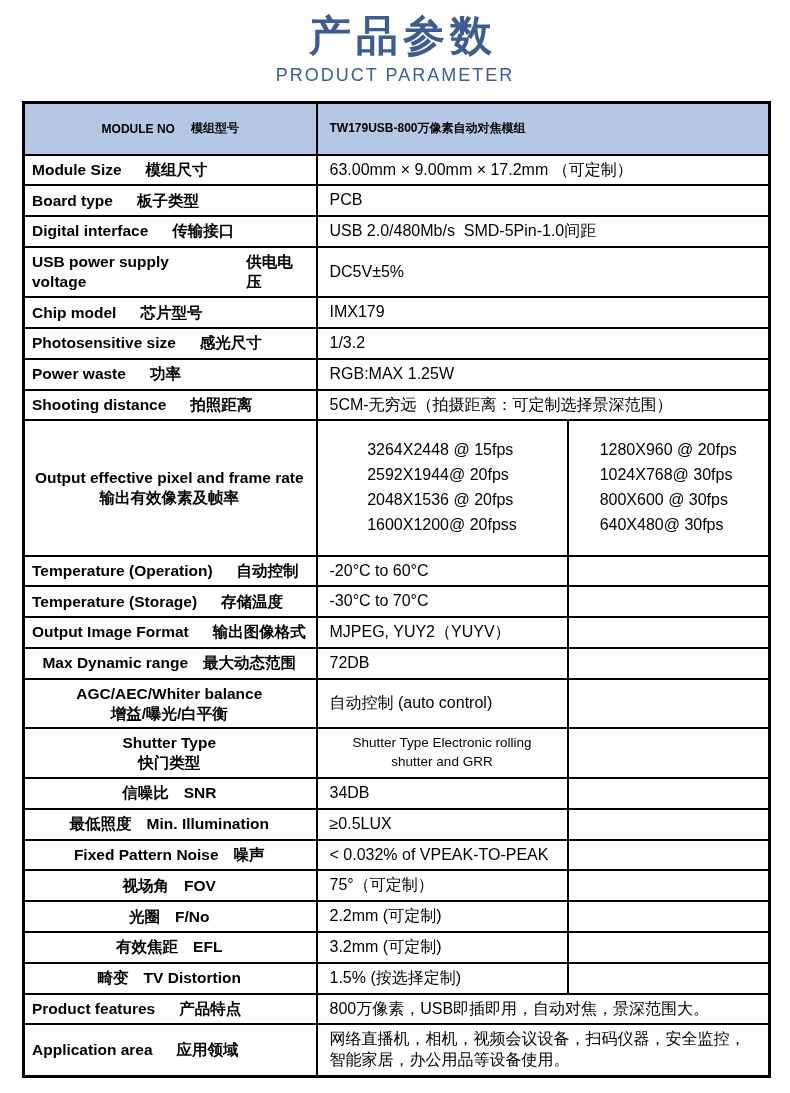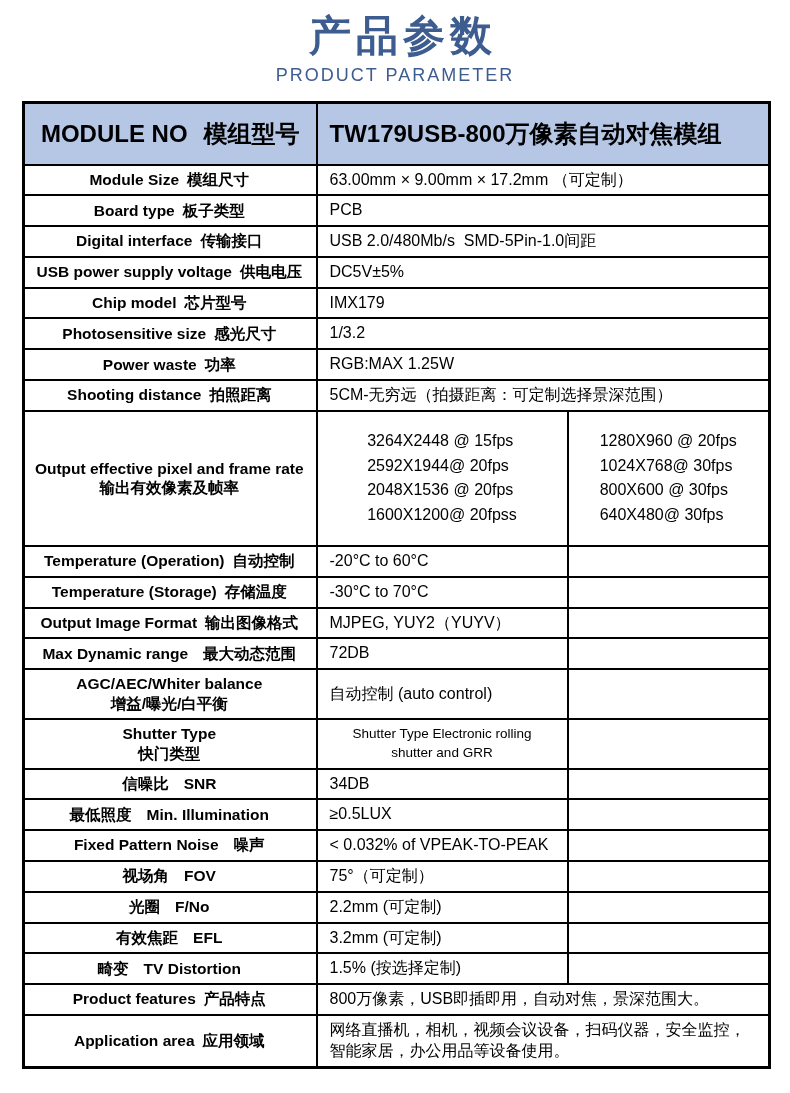--- a/index.html
+++ b/index.html
@@ -29,27 +29,27 @@
   }
   table.spec{
     border-collapse:collapse;table-layout:fixed;
     width:746px;margin:15px 22px 0 22px;
     border:3px solid var(--grid);
   }
   col.c1{width:293px;} col.c2{width:251px;} col.c3{width:202px;}
   th,td{border:2px solid var(--grid);vertical-align:middle;overflow:hidden;}
   thead th{
     background:var(--header-bg);
-    height:62px;font-size:24px;font-weight:700;
+    height:52px;font-size:12px;font-weight:700;
   }
   th .h-flex{display:flex;justify-content:center;align-items:center;gap:16px;}
   th.h-value{text-align:left;padding-left:12px;}
   td.lab{font-weight:700;font-size:15.5px;line-height:1.3;padding:4px 9px 4px 7px;}
   td.lab.lab-split{}
-  .lab-split .lab-inner{display:flex;justify-content:center;align-items:center;gap:8px;}
+  .lab-split .lab-inner{display:flex;justify-content:flex-start;align-items:center;gap:24px;}
   .lab-center .lab-inner{display:flex;justify-content:center;align-items:flex-end;gap:15px;}
   .lab-stack .lab-inner{text-align:center;line-height:1.28;}
   .lab-stack .lab-inner span{display:block;}
   td.val{font-size:16px;line-height:1.3;padding:4px 8px 4px 12px;border-radius:9px;}
   td.val .val-line{white-space:pre-wrap;}
   td.val.val-center{text-align:center;padding-left:8px;}
   td.val.val-center .val-block{display:inline-block;text-align:left;}
   td.val.val-small{font-size:13.5px;text-align:center;padding-left:8px;}
   td.val.val-small .val-block{display:inline-block;text-align:center;line-height:1.4;}
   tr.row-multi td{padding-top:17px;padding-bottom:17px;}

